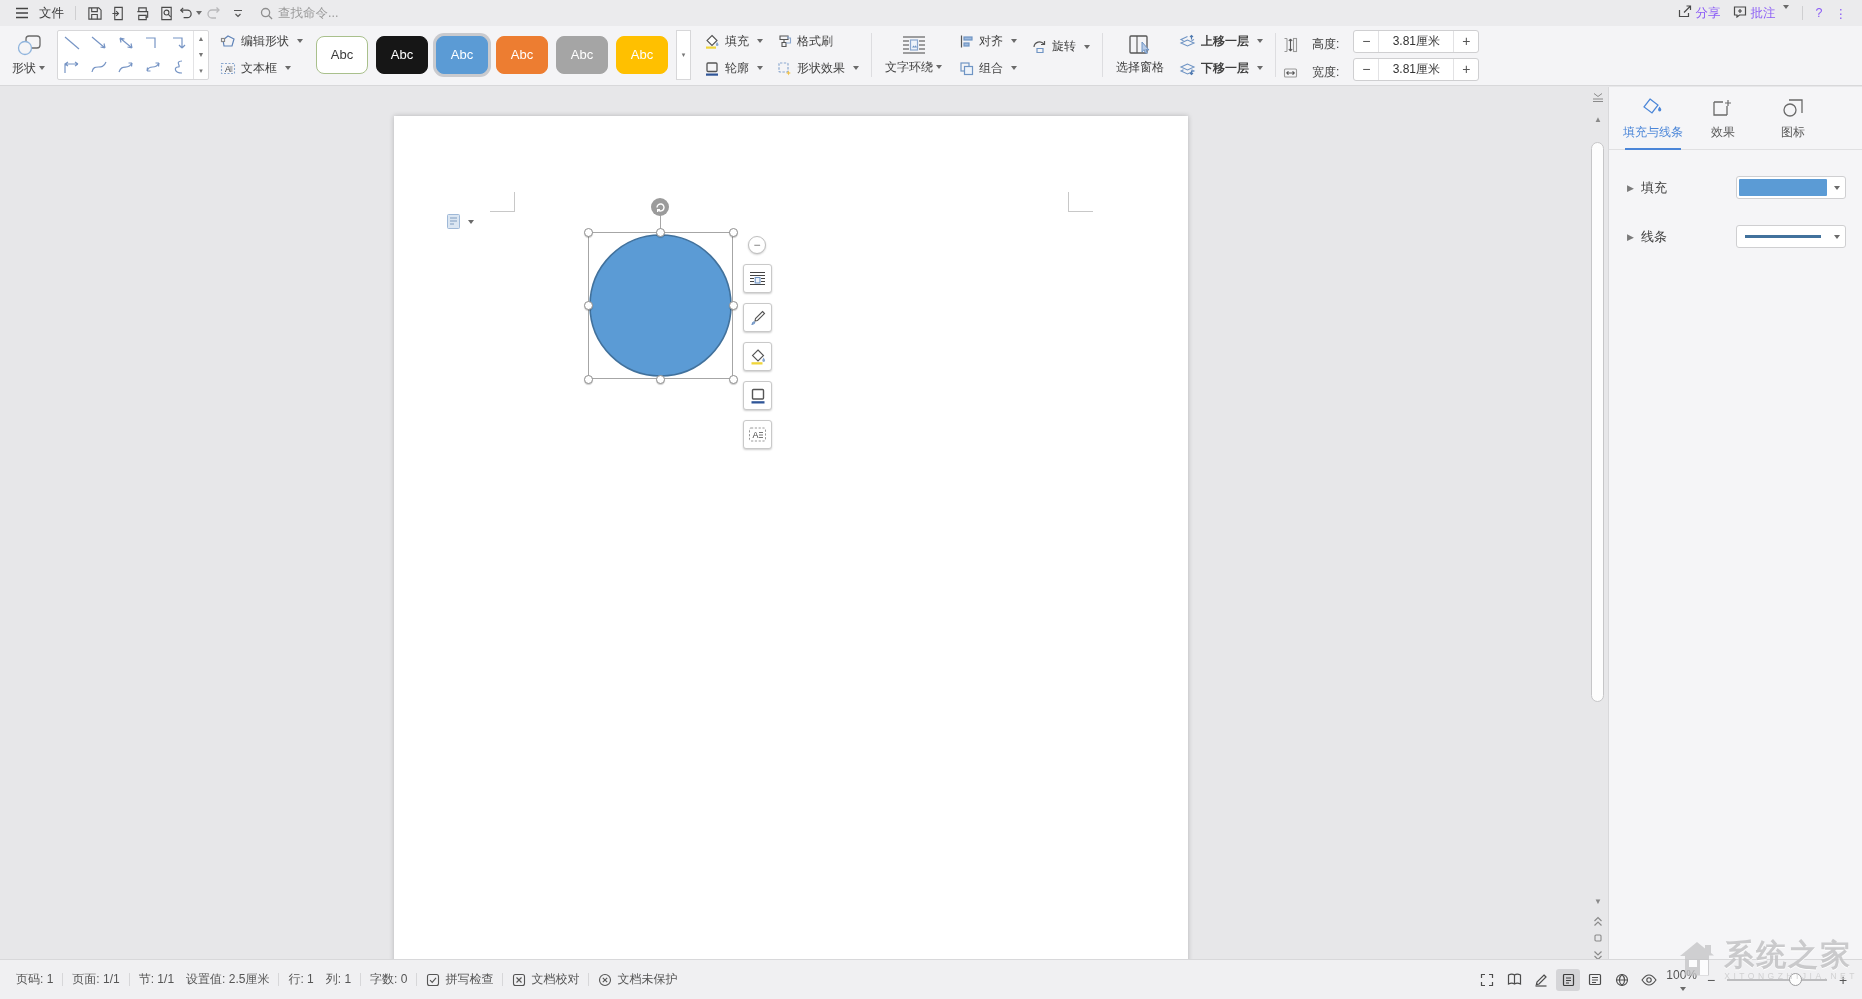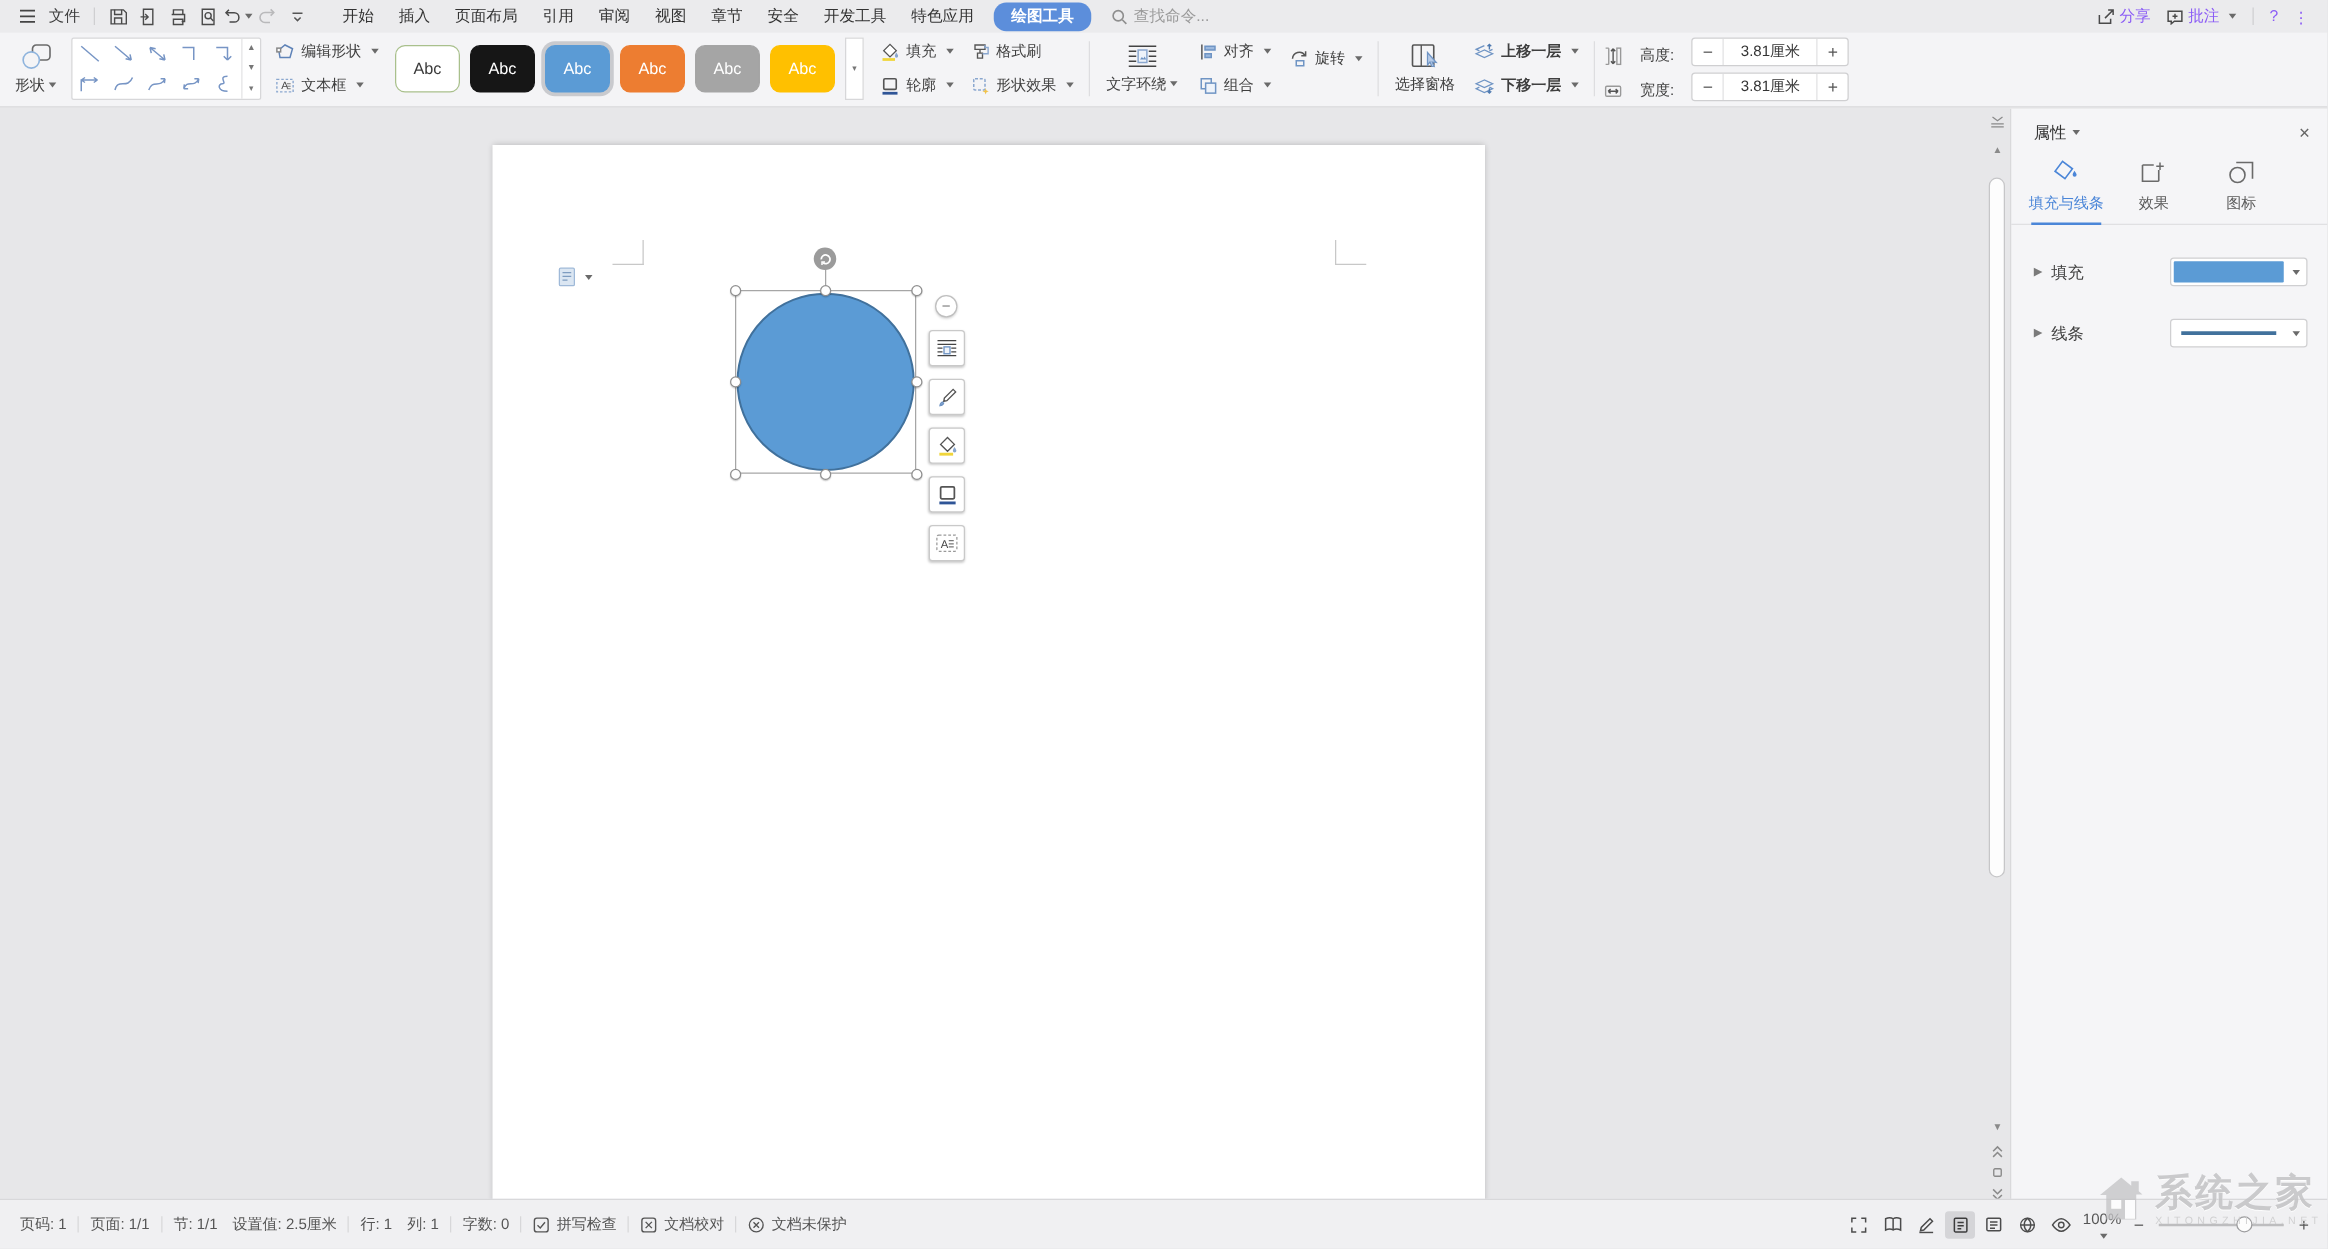--- a/index.html
+++ b/index.html
@@ -10,21 +10,21 @@
     background:#e7e7e9; color:#3d3d3d; -webkit-font-smoothing:antialiased;
   }
   svg { display:block; }
 
   
   .titlebar {
     position:absolute; top:0; left:0; right:0; height:26px;
     background:#ebebed; display:flex; align-items:center;
     padding:0 10px; font-size:12.5px; white-space:nowrap;
   }
-  .tb-item { display:flex; align-items:center; gap:4px; padding:0 5px; cursor:default; }
+  .tb-item { display:flex; gap:4px; padding:0 5px; cursor:default; }
   .tb-sep { width:1px; height:14px; background:#cfcfd1; margin:0 6px; }
   .qicon { width:24px; height:20px; display:flex; align-items:center; justify-content:center; border-radius:3px; }
   .menu-tabs { display:flex; align-items:center; margin-left:14px; }
   .mtab { padding:3px 10px; border-radius:3px; color:#333; }
   .mtab-pill { background:#5c8edb; color:#fff; border-radius:10px; padding:3px 14px; margin:0 6px; font-weight:bold; }
   .findbox { display:flex; align-items:center; gap:5px; color:#9a9a9a; margin-left:10px; }
   .tb-right { margin-left:auto; display:flex; align-items:center; gap:2px; color:#8b5cf6; }
   .caret { width:0; height:0; border-left:3.5px solid transparent; border-right:3.5px solid transparent; border-top:4px solid #6a6a6a; display:inline-block; margin-left:3px; }
 
   
@@ -172,33 +172,20 @@
         <path d="M13 4H6a4 4 0 0 0 0 8h4"></path>
         <path d="M10.5 1.5L13 4l-2.5 2.5"></path>
       </svg>
   </span>
   <span class="qicon">
     <svg width="10" height="10" viewBox="0 0 10 10" fill="none" stroke="#555" stroke-width="1.2">
         <path d="M1 2.5h8M2.5 6l2.5 2.5L7.5 6"></path>
       </svg>
   </span>
 
-  <span class="menu-tabs">
-    <span class="mtab">开始</span>
-    <span class="mtab">插入</span>
-    <span class="mtab">页面布局</span>
-    <span class="mtab">引用</span>
-    <span class="mtab">审阅</span>
-    <span class="mtab">视图</span>
-    <span class="mtab">章节</span>
-    <span class="mtab">安全</span>
-    <span class="mtab">开发工具</span>
-    <span class="mtab">特色应用</span>
-    <span class="mtab-pill">绘图工具</span>
-  </span>
 
   <span class="findbox">
     <svg width="13" height="13" viewBox="0 0 14 14" fill="none" stroke="#8e8e8e" stroke-width="1.4">
         <circle cx="6" cy="6" r="4.4"></circle>
         <path d="M9.5 9.5L13 13"></path>
       </svg>
     <span>查找命令...</span>
   </span>
 
   <span class="tb-right">
@@ -574,25 +561,20 @@
     </div>
     <div class="vs-btn" style="top:860px;">
       <svg width="10" height="11" viewBox="0 0 10 11" fill="none" stroke="#8a8a8a" stroke-width="1.2">
           <path d="M1.5 1.5L5 5 8.5 1.5M1.5 6L5 9.5 8.5 6"></path>
         </svg>
     </div>
   </div>
 </div>
 
 <div class="panel">
-  <div class="p-head">
-    <span>属性</span>
-    <span class="caret" style="margin-left:5px;"></span>
-    <span class="p-close">×</span>
-  </div>
   <div class="p-tabs">
     <div class="p-tab active">
       <svg width="24" height="22" viewBox="0 0 24 22" fill="none" stroke="#4b86d8" stroke-width="1.3">
           <path d="M10 2l7 7-7 7-7-7z" transform="rotate(-8 10 9)"></path>
           <path d="M18.5 9.5c1 1.4 1.8 2.3 1.8 3.3a1.6 1.6 0 0 1-3.2 0c0-1 .7-1.9 1.4-3.3z" fill="#4b86d8" stroke="none"></path>
         </svg>
       <span>填充与线条</span>
     </div>
     <div class="p-tab">
       <svg width="24" height="22" viewBox="0 0 24 22" fill="none" stroke="#6a6a6a" stroke-width="1.3">

